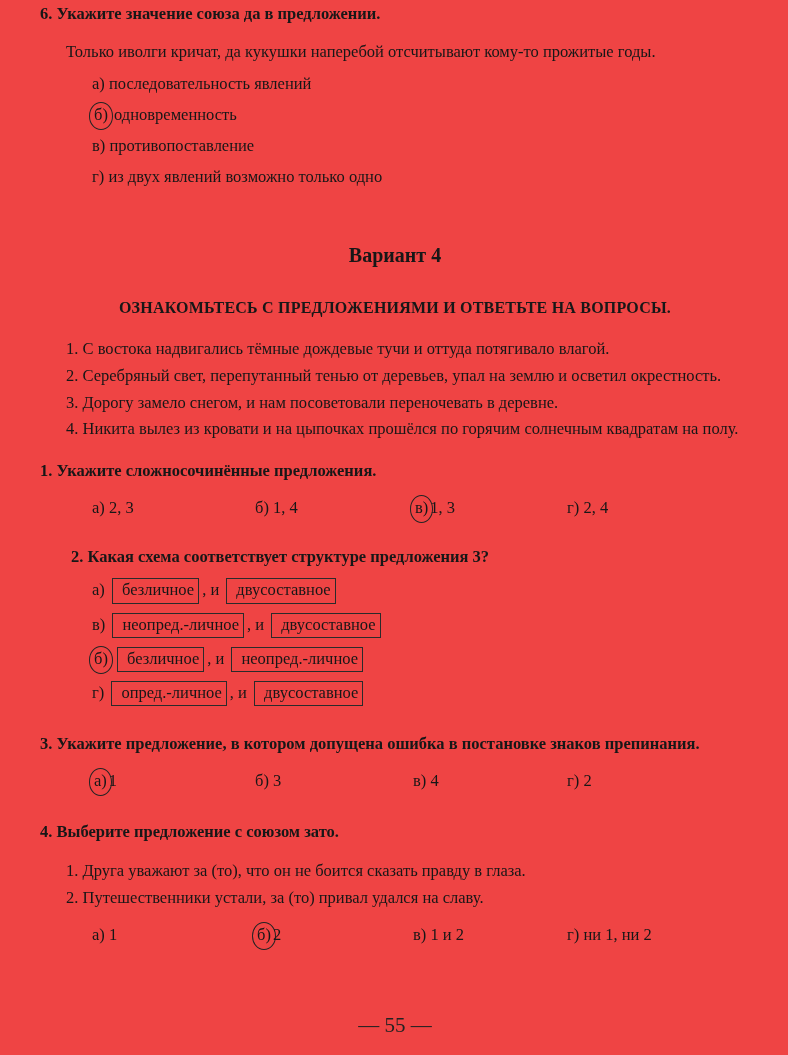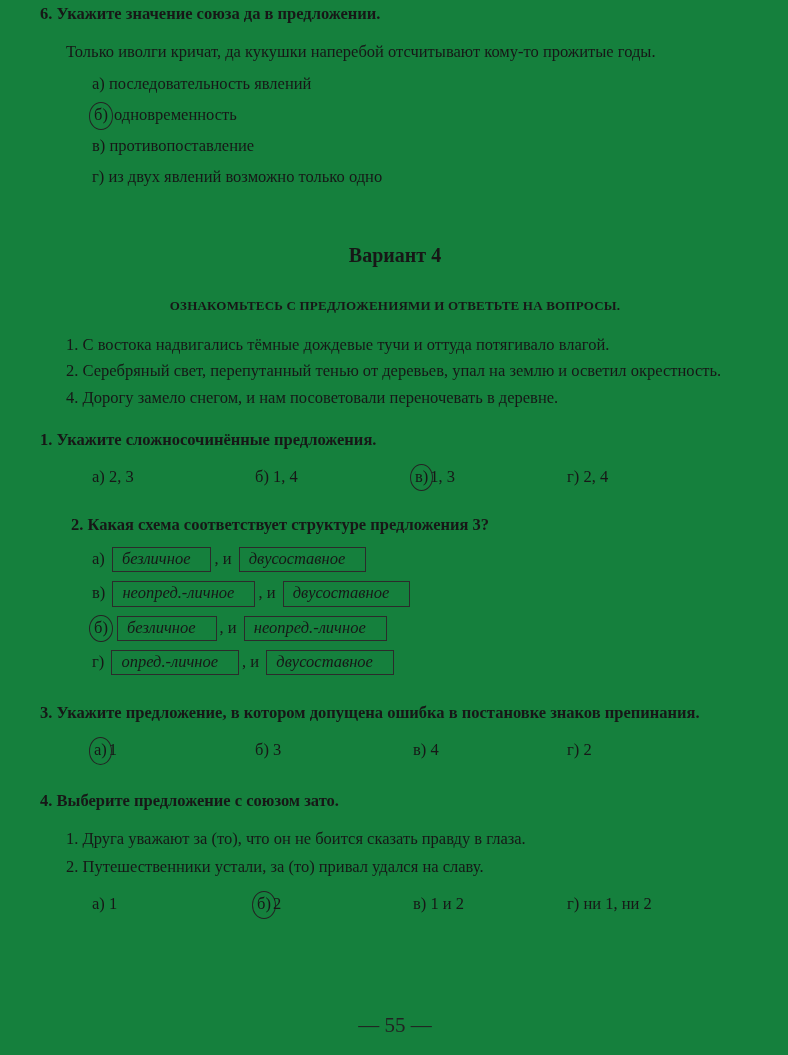--- a/index.html
+++ b/index.html
@@ -7,21 +7,21 @@
     width:788px;height:1055px;
     font-family:"Liberation Serif","DejaVu Serif",serif;
     color:#171717;
     -webkit-font-smoothing:antialiased;
   }
   .page{
     box-sizing:border-box;width:788px;height:1055px;
     padding:2px 38px 14px 40px;
     display:flex;flex-direction:column;
     font-size:16.5px;line-height:1.5;
-    background:#15803d;
+    background:#ef4444;
   }
   p{margin:0;}
   .q-title{font-weight:bold;margin:0;}
   .indent{text-indent:26px;}
   .sentence{margin-top:12px;line-height:1.6;}
   .opt-col{margin-left:52px;margin-top:6px;}
   .opt-col .option{margin-top:6.5px;}
   .options-row{
     display:grid;
     grid-template-columns:163px 158px 154px 1fr;
@@ -30,28 +30,27 @@
   .circle{
     display:inline-block;
     border:1.6px solid #242424;
     border-radius:50%;
     padding:0 4px 1px 4px;
     margin:-2px -3px;
   }
   .box{
     display:inline-block;
     border:1.3px solid #2b2b2b;
-    padding:0 20px 1px 9px;
+    padding:0 4px 1px 9px;
     margin:0 3px;
     line-height:1.35;
-    font-style:italic;
   }
   .scheme-row{margin-left:52px;margin-top:9px;}
   .variant-title{margin-top:50px;text-align:center;font-weight:bold;font-size:20px;}
-  .instruction{margin-top:26px;text-align:center;font-weight:bold;font-size:13px;letter-spacing:.2px;}
+  .instruction{margin-top:26px;text-align:center;font-weight:bold;font-size:16px;letter-spacing:.2px;}
   .sentences{margin-top:16px;}
   .sentences p{text-indent:26px;line-height:1.62;}
   .mt-30{margin-top:16px;}
   .mt-26{margin-top:26px;}
   .mt-24{margin-top:24px;margin-left:31px;}
   .q4-sentences{margin-top:12px;margin-left:26px;}
   .q4-sentences p{line-height:1.66;}
   .footer{margin-top:auto;text-align:center;font-size:21px;color:#222;}
 </style>
 </head>
@@ -69,21 +68,22 @@
       <p class="option"><span class="letter">г)</span> <span>из двух явлений возможно только одно</span></p>
     </div>
   </section>
 
   <section>
     <p class="variant-title">Вариант 4</p>
     <p class="instruction">ОЗНАКОМЬТЕСЬ С ПРЕДЛОЖЕНИЯМИ И ОТВЕТЬТЕ НА ВОПРОСЫ.</p>
     <div class="sentences">
       <p>1. С востока надвигались тёмные дождевые тучи и оттуда потягивало влагой.</p>
       <p>2. Серебряный свет, перепутанный тенью от деревьев, упал на землю и осветил окрестность.</p>
-      <p>4. Дорогу замело снегом, и нам посоветовали переночевать в деревне.</p>
+      <p>3. Дорогу замело снегом, и нам посоветовали переночевать в деревне.</p>
+      <p>4. Никита вылез из кровати и на цыпочках прошёлся по горячим солнечным квадратам на полу.</p>
     </div>
   </section>
 
   <section>
     <p class="q-title mt-30">1. Укажите сложносочинённые предложения.</p>
     <div class="options-row">
       <span class="option"><span class="letter">а)</span> <span>2, 3</span></span>
       <span class="option"><span class="letter">б)</span> <span>1, 4</span></span>
       <span class="option"><span class="letter circle">в)</span><span>1, 3</span></span>
       <span class="option"><span class="letter">г)</span> <span>2, 4</span></span>

